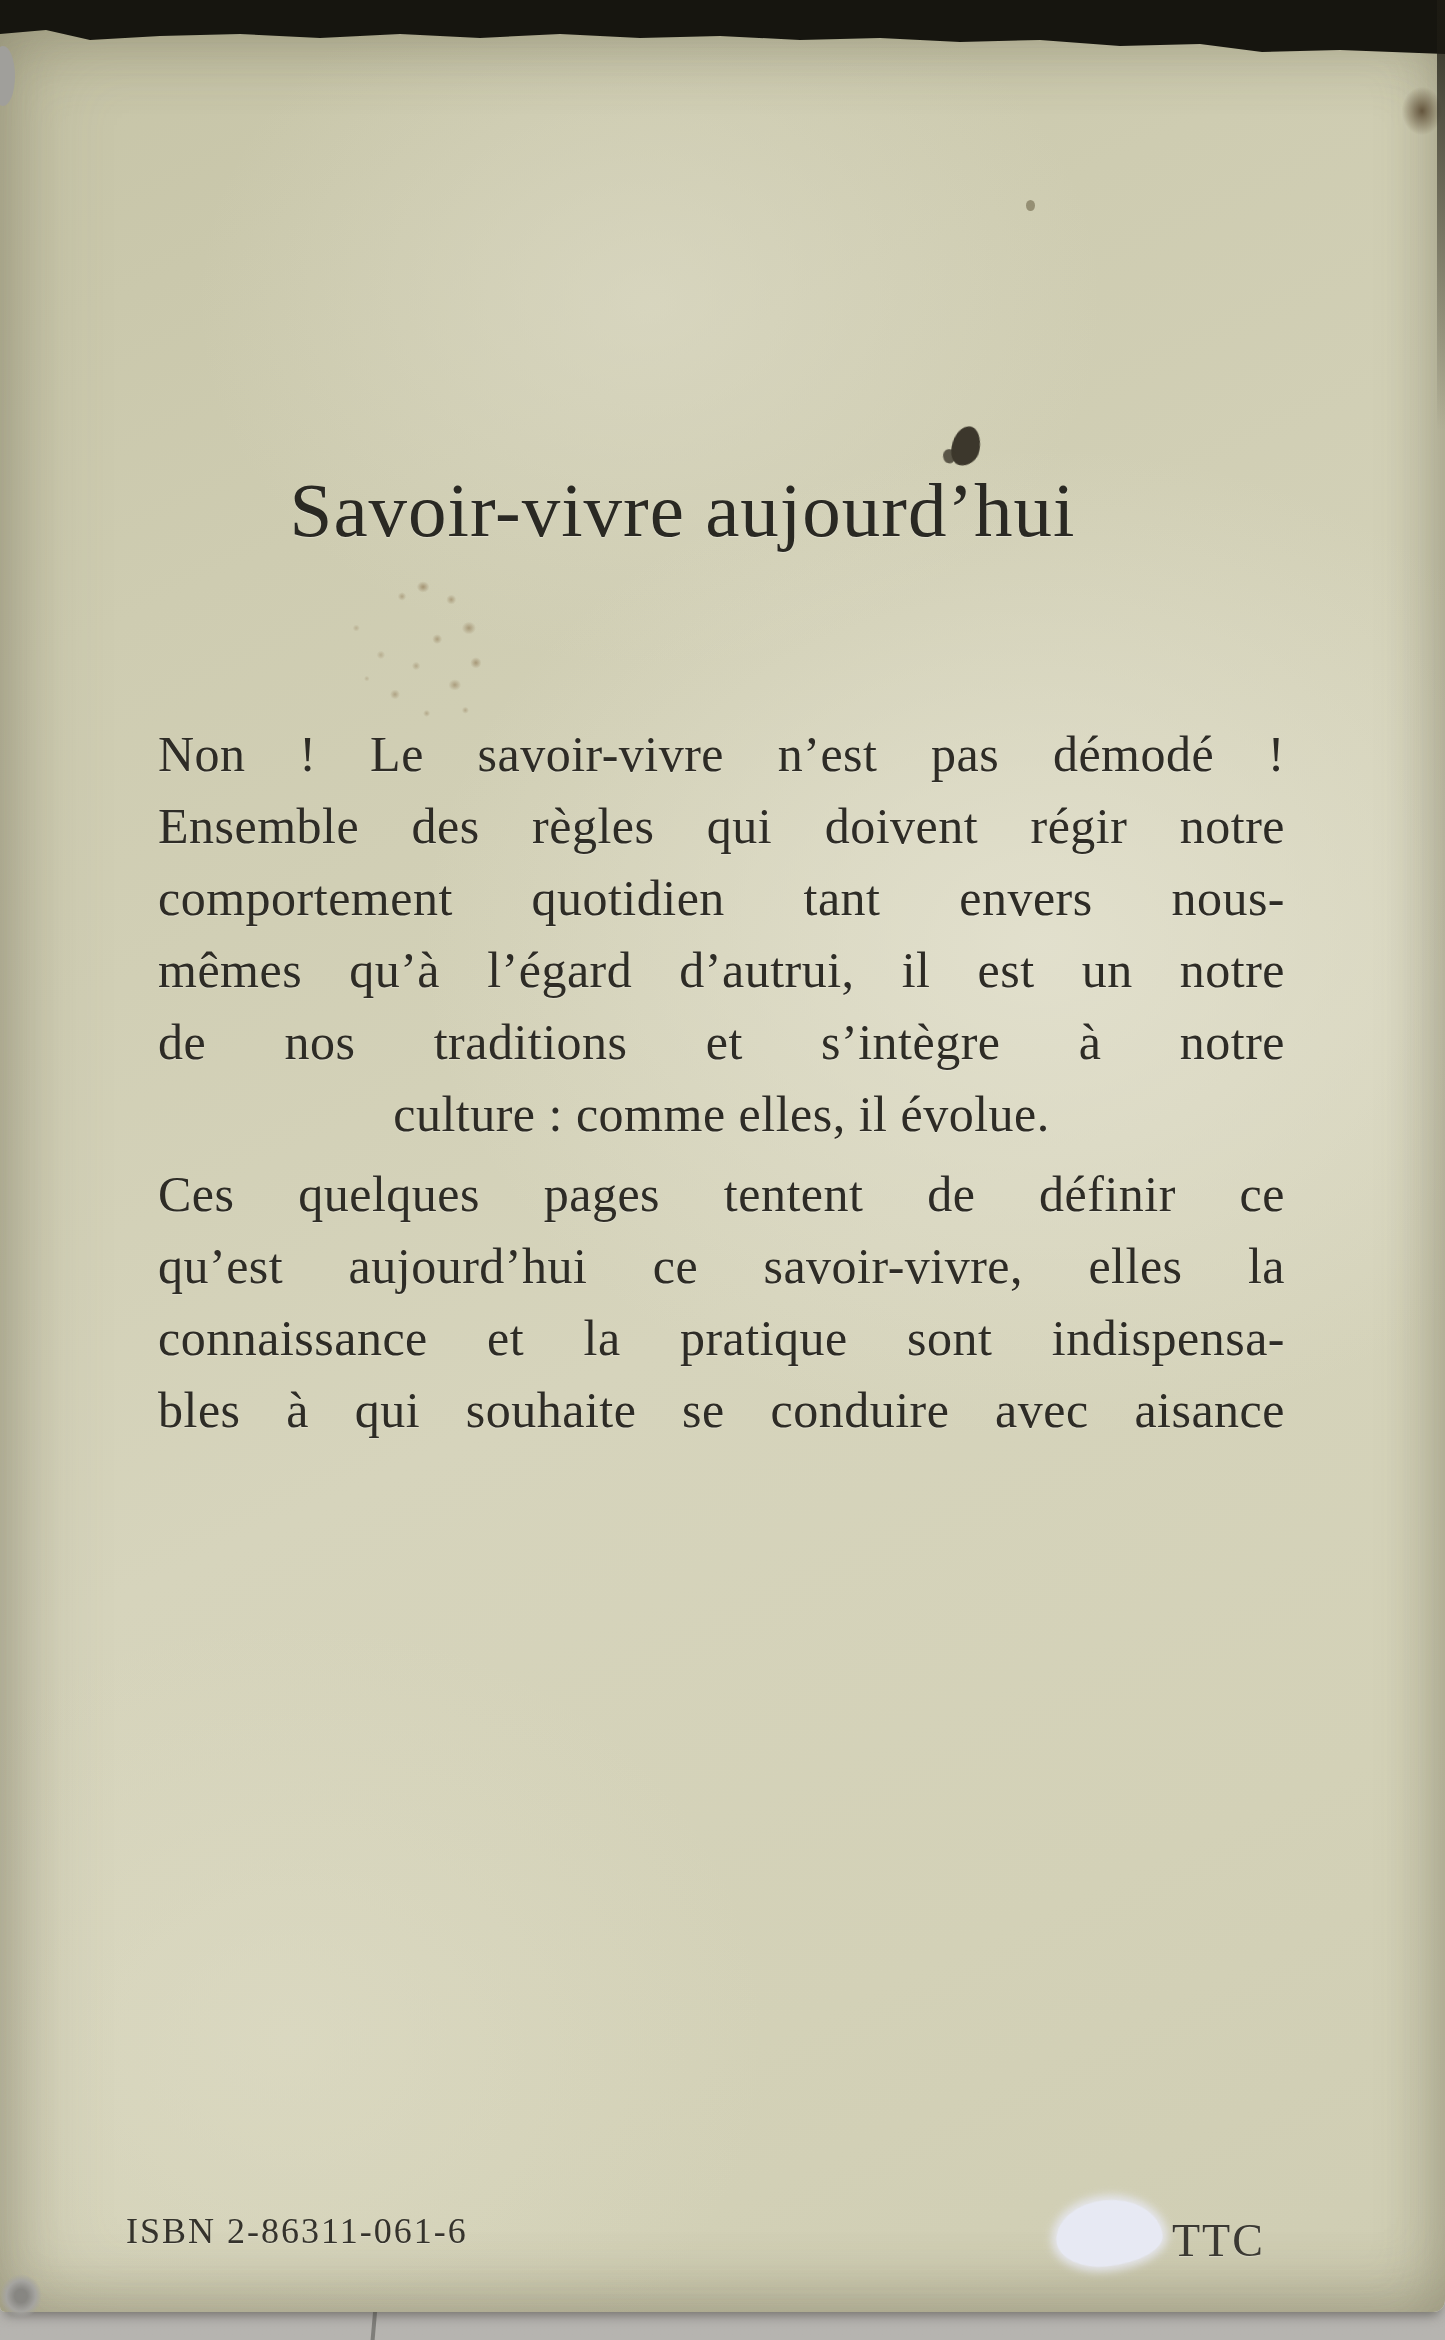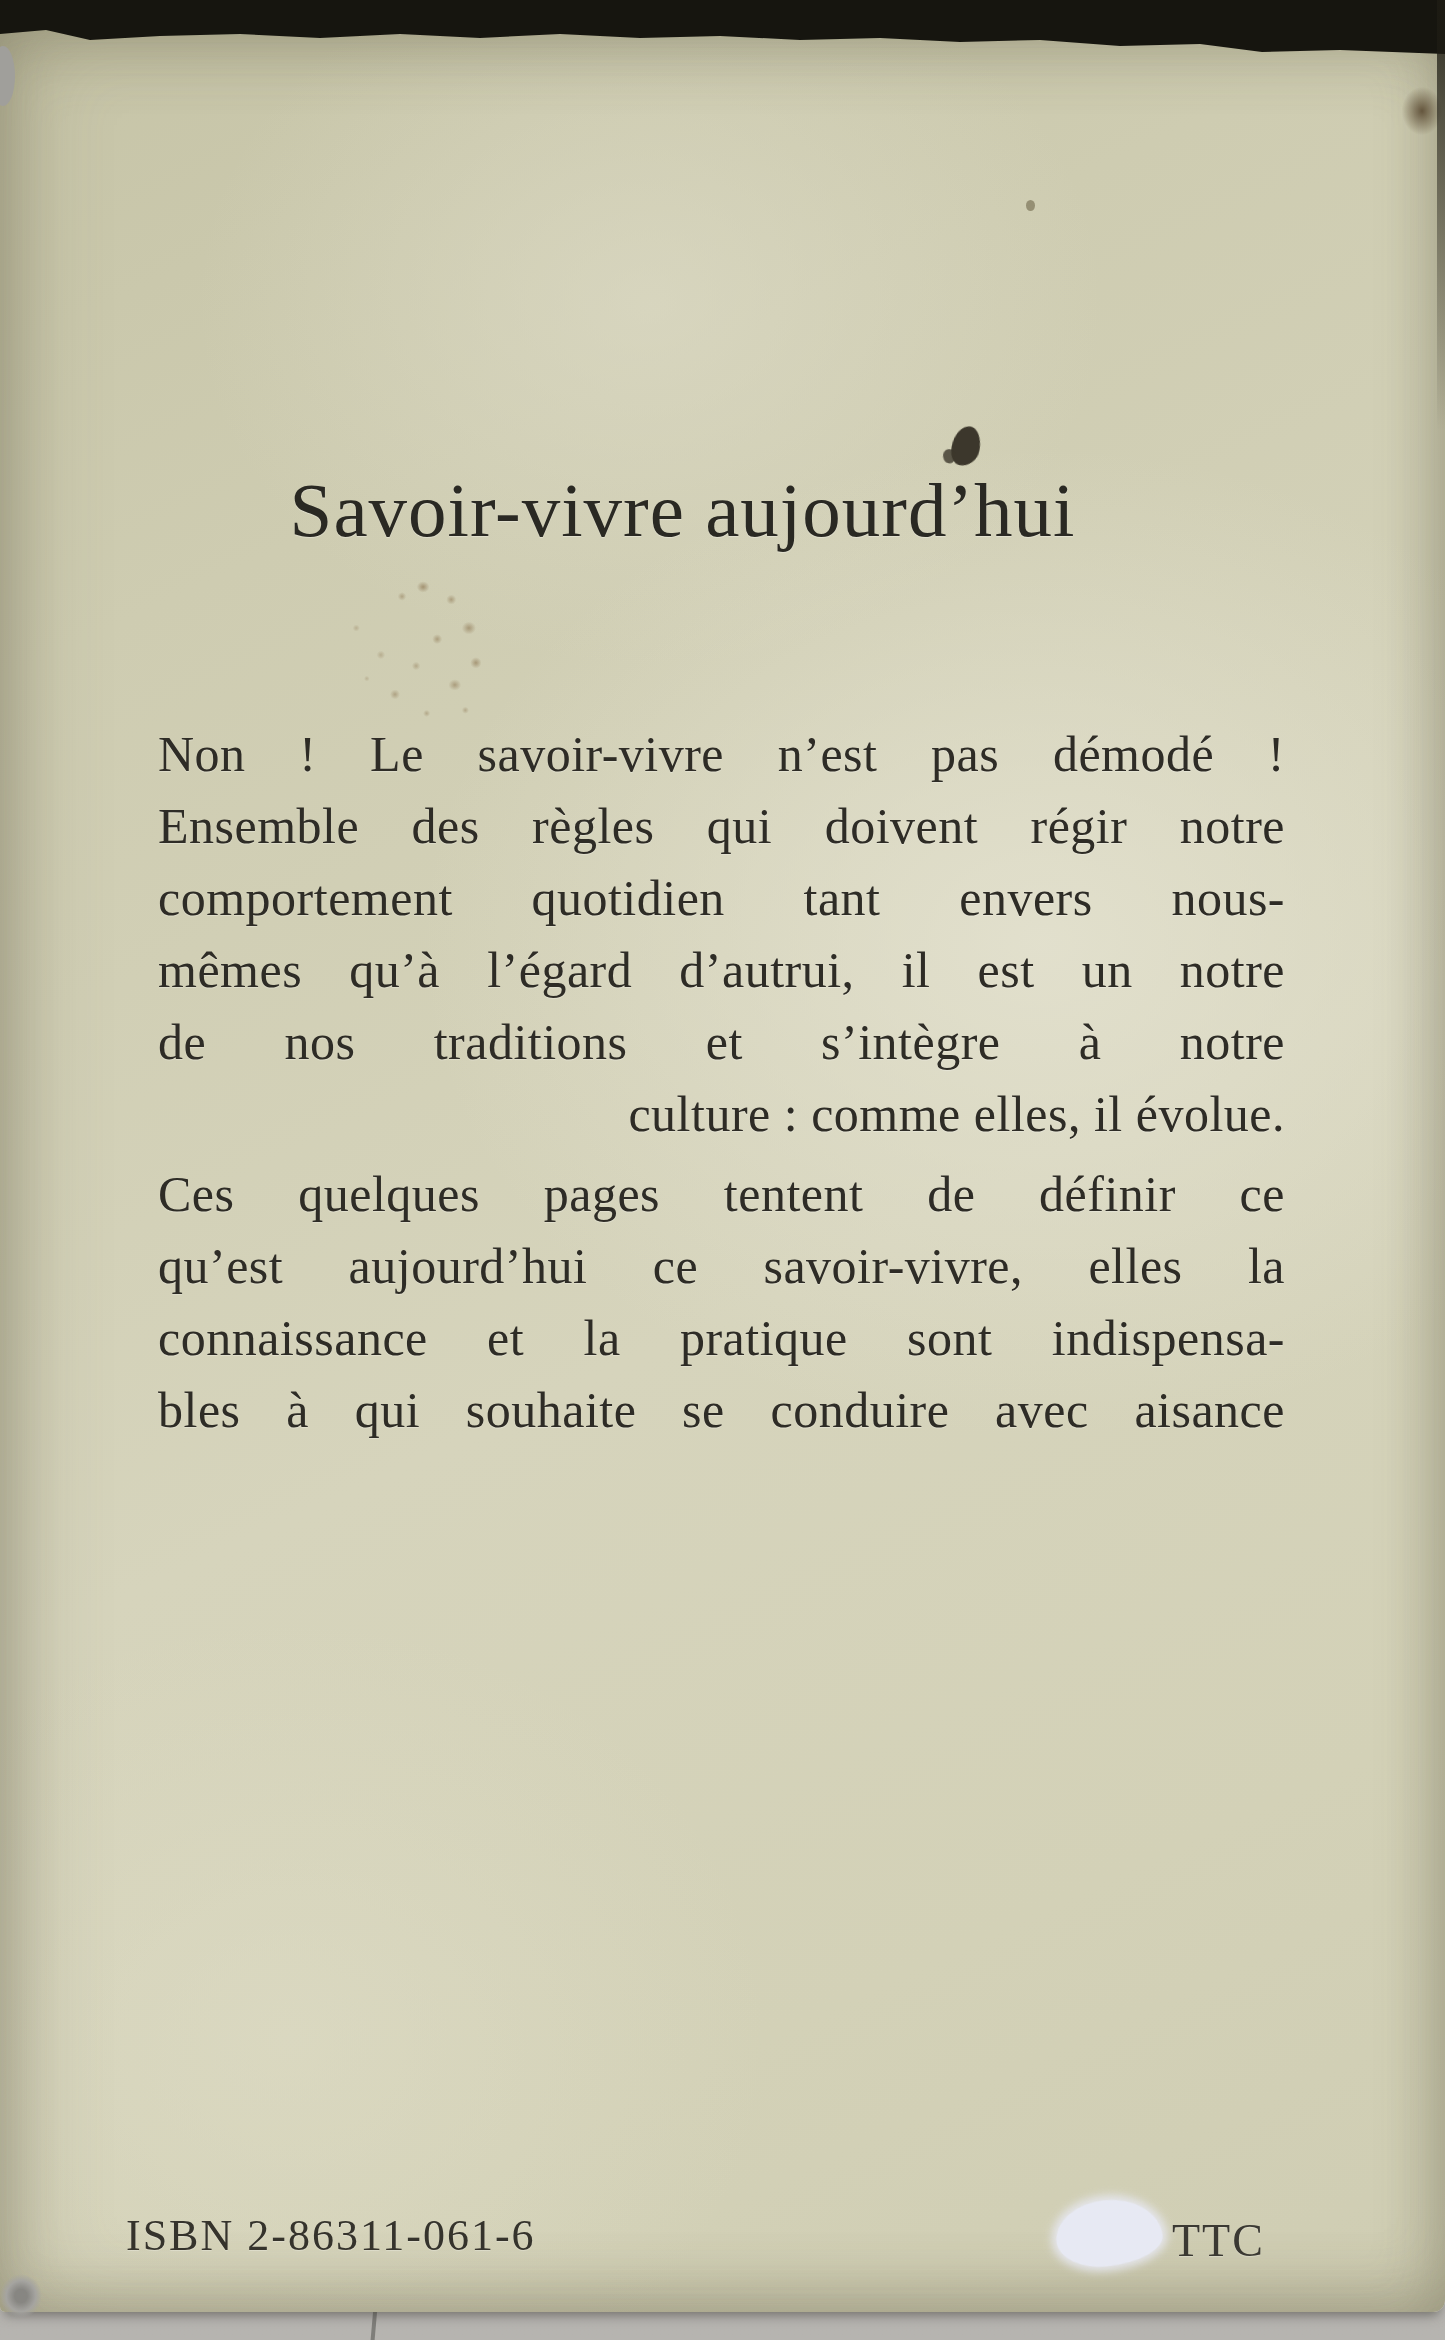--- a/index.html
+++ b/index.html
@@ -49,24 +49,24 @@
   }
   .para { position:absolute; left:158px; width:1127px; }
   .para1 { top:688px; }
   .para2 { top:1128px; }
   .bline {
     height:72px; line-height:72px; overflow:hidden;
     font-size:50px; color:#2e2c26; text-align:justify; letter-spacing:.5px;
     text-shadow:0 1px 1px rgba(255,255,255,.3);
   }
   .bline::after { content:""; display:inline-block; width:100%; }
-  .bline.last { text-align:right;font-family:Liberation Serif, serif; }
+  .bline.last { text-align:center;font-family:Liberation Serif, serif; }
   .bline.last::after { content:none; }
   .isbn {
-    position:absolute; left:126px; top:2180px; font-size:44px; letter-spacing:2px;
+    position:absolute; left:126px; top:2180px; font-size:36px; letter-spacing:2px;
     color:#35332c; text-shadow:0 1px 1px rgba(255,255,255,.3);
   }
   .ttc {
     position:absolute; left:1172px; top:2184px; font-size:46px; letter-spacing:2px;
     color:#3b3933; text-shadow:0 1px 1px rgba(255,255,255,.3);
   }
   .whiteout {
     position:absolute; left:1056px; top:2170px; width:106px; height:66px;
     background:#e7e9f3; border-radius:48% 52% 55% 45% / 55% 62% 38% 45%;
     box-shadow:0 0 9px 5px rgba(231,233,243,.85); filter:blur(.6px);

